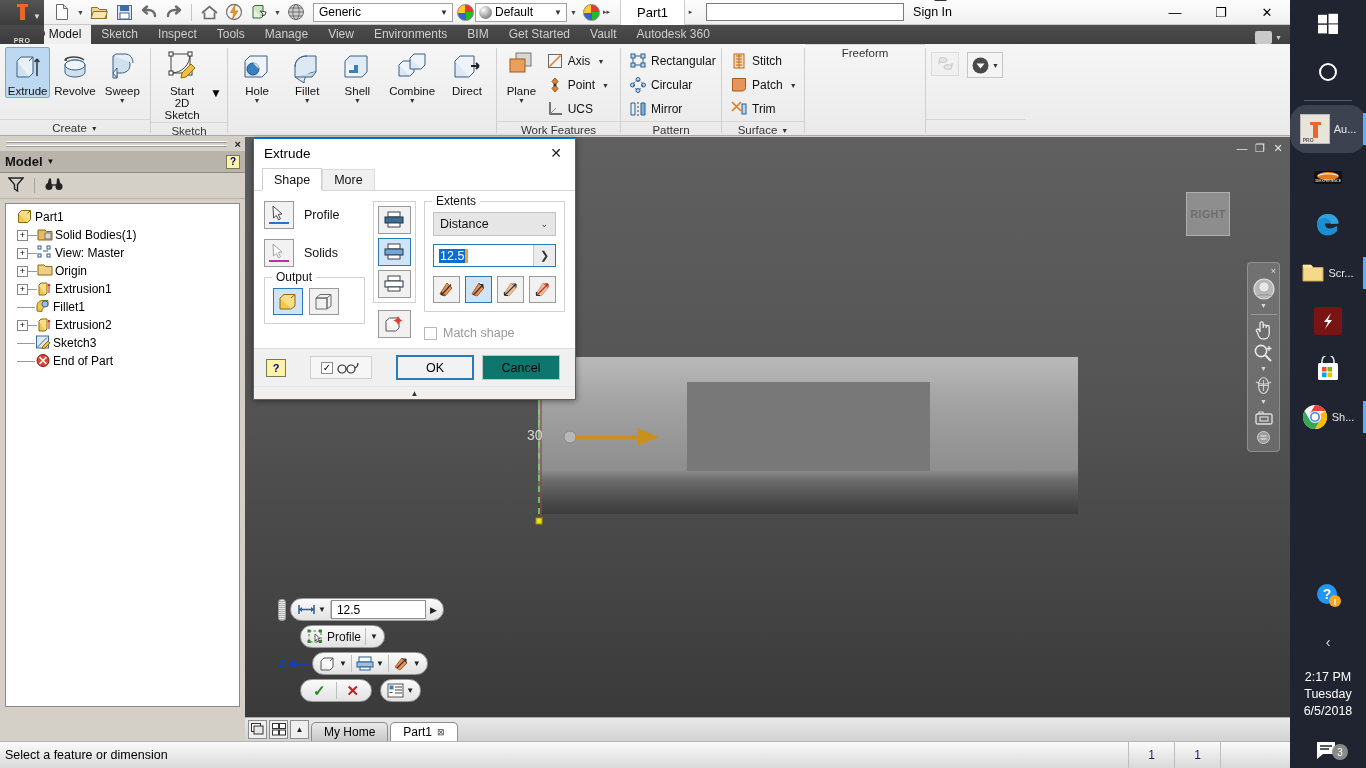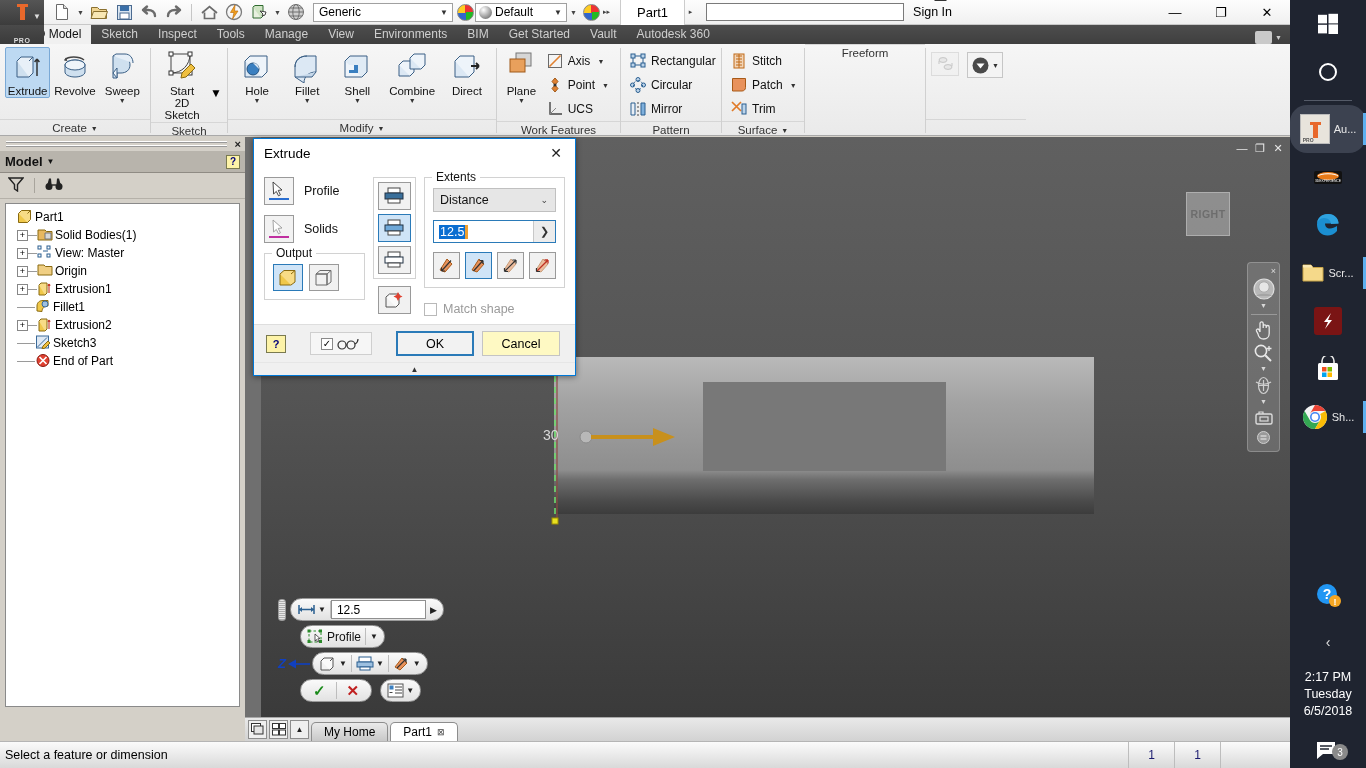--- a/index.html
+++ b/index.html
@@ -112,21 +112,21 @@
   .tdash { width:9px; height:1px; background:#9a9a9a; flex:none; }
   .tvert { width:9px; display:flex; align-items:center; justify-content:center; flex:none;}
 
   
   .docwin { position:absolute; left:245px; top:137px; right:0; bottom:51px; background:#6f6f6f; }
   .doc-title { position:absolute; right:0; top:0; height:22px; display:flex; align-items:center;
      justify-content:flex-end; gap:2px; padding-right:4px; }
   .docbtn { width:16px;height:16px;display:flex;align-items:center;justify-content:center;
      color:#e8e8e8;font-size:11px;}
   .viewport { position:absolute; inset:0; overflow:hidden;
-     background:linear-gradient(to bottom,#5d5d5d 0%,#4e4e4e 40%,#3e3e3e 100%);margin-left:16px; }
+     background:linear-gradient(to bottom,#5d5d5d 0%,#4e4e4e 40%,#3e3e3e 100%); }
 
   
   .dlg { position:absolute; left:253px; top:138px; width:323px; background:#fff;
      border:1px solid #0078d7; box-shadow:0 1px 6px rgba(0,0,0,.45); z-index:40; }
   .dlg-title { height:28px; display:flex; align-items:center; padding:0 6px 0 10px; background:#fff;}
   .dlg-title .t { font-size:13.5px; color:#000; }
   .dlg-title .x { margin-left:auto; width:26px;height:24px;display:flex;align-items:center;
      justify-content:center;font-size:14px;color:#222;}
   .dlg-tabs { height:24px; display:flex; align-items:flex-end; padding-left:8px; background:#fff;
      border-bottom:1px solid #d7d7d7; }
@@ -172,21 +172,21 @@
      display:flex;align-items:center;justify-content:center;}
   .obtn.on { background:#cfe4f7; border-color:#2a7ab8; }
   .dlg-foot { background:#f0f0f0; border-top:1px solid #dedede; height:38px; display:flex;
      align-items:center; padding:0 12px; }
   .helpbtn { width:20px;height:18px;background:#fdf3a8;border:1px solid #7a7a50;font-size:11px;
      display:flex;align-items:center;justify-content:center;color:#00007a;font-weight:bold;}
   .glassbtn { width:62px;height:23px;border:1px solid #cfcfcf;background:#f6f6f6; margin-left:24px;
      display:flex;align-items:center;justify-content:center; gap:4px;}
   .okbtn { width:78px;height:25px;border:2px solid #2a7ab8;background:#f2f2f2;font-size:12.5px;
      color:#000; display:flex;align-items:center;justify-content:center; margin-left:24px;}
-  .cancelbtn { width:78px;height:25px;border:1px solid #c4c4c4;background:#fef9c3;font-size:12.5px;
+  .cancelbtn { width:78px;height:25px;border:1px solid #c4c4c4;background:#0f766e;font-size:12.5px;
      color:#000; display:flex;align-items:center;justify-content:center; margin-left:8px;}
   .dlg-grip { height:13px; background:#f0f0f0; display:flex; align-items:center; justify-content:center;
      font-size:8px; color:#333; border-top:1px solid #e6e6e6;}
 
   
   .mini { position:absolute; left:278px; top:598px; z-index:30; }
   .mrow { display:flex; align-items:center; margin-bottom:4px; }
   .mgrip { width:8px;height:22px;border:1px solid #9a9a9a;border-radius:3px;
      background:repeating-linear-gradient(to bottom,#e8e8e8 0 1px,#b0b0b0 1px 2px); margin-right:4px;}
   .mpill { height:23px; border:1px solid #9a9a9a; border-radius:12px; background:linear-gradient(to bottom,#fafafa,#e2e2e2);
@@ -522,24 +522,20 @@
           <span class="ico32">
             <svg width="32" height="32" viewBox="0 0 32 32">
               <path d="M4 10h14v16H4z" fill="#dce8f4" stroke="#3a5f85"></path>
               <path d="M4 10l5-5h14v16l-5 5" fill="#eef4fa" stroke="#3a5f85"></path>
               <path d="M20 15h8M28 15l-3-3M28 15l-3 3" stroke="#222" stroke-width="1.8" fill="none"></path>
             </svg>
           </span>
           <span class="lbl">Direct</span>
         </div>
       </div>
-      <div class="panel-title">
-        <span>Modify</span>
-        <span style="font-size:7px">▼</span>
-      </div>
     </div>
     <div class="panel-div"></div>
 
     <div class="panel" style="width:123px">
       <div class="panel-body">
         <div class="bigbtn" style="width:48px">
           <span class="ico32">
             <svg width="32" height="30" viewBox="0 0 32 30">
               <rect x="11" y="2" width="15" height="13" fill="#d6d6d6" stroke="#777"></rect>
               <rect x="5" y="8" width="15" height="13" fill="#e8a05c" stroke="#a05a1a"></rect>
@@ -1035,20 +1031,24 @@
           <span class="marr">▼</span>
         </span>
       </span>
     </div>
   </div>
 
   <div class="dlg">
     <div class="dlg-title">
       <span class="t">Extrude</span>
       <span class="x">✕</span>
+    </div>
+    <div class="dlg-tabs">
+      <span class="dtab on">Shape</span>
+      <span class="dtab off">More</span>
     </div>
     <div class="dlg-body">
 
       <div class="col-sel">
         <div class="selrow">
           <span class="selicon">
             <svg width="16" height="16" viewBox="0 0 16 16" style="position:absolute;left:6px;top:3px">
               <path d="M2 1l9 8-3.8.4 2.2 4.4-1.9 1-2.2-4.4L2.6 13z" fill="#fff" stroke="#333" stroke-width=".9"></path>
             </svg>
             <span class="ul" style="background:#2a6ed0"></span>

